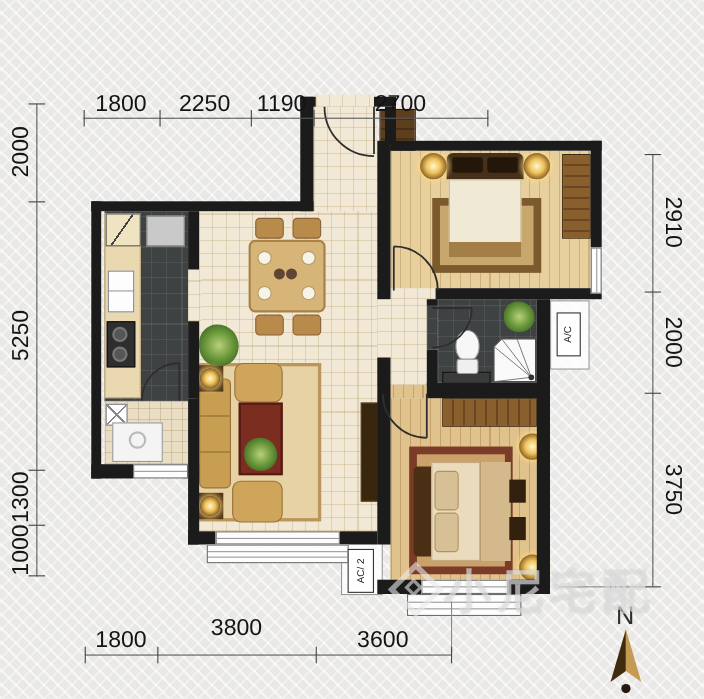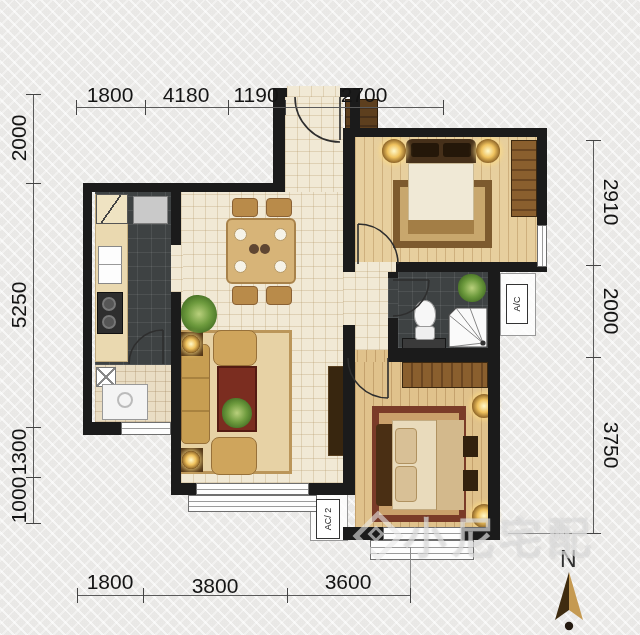--- a/index.html
+++ b/index.html
@@ -213,31 +213,31 @@
   <span class="rl">AC/ 2</span>
 </div>
 
 <div class="dimline" style="left:76px;top:107px;width:368px;height:1px;"></div>
 <div class="tick" style="left:76px;top:100px;width:1px;height:15px;"></div>
 <div class="tick" style="left:145px;top:100px;width:1px;height:15px;"></div>
 <div class="tick" style="left:228px;top:100px;width:1px;height:15px;"></div>
 <div class="tick" style="left:285px;top:100px;width:1px;height:15px;"></div>
 <div class="tick" style="left:443px;top:100px;width:1px;height:15px;"></div>
 <div class="dim" style="left:70px;top:84px;">1800</div>
-<div class="dim" style="left:146px;top:84px;">4180</div>
+<div class="dim" style="left:146px;top:84px;">2250</div>
 <div class="dim" style="left:216px;top:84px;">1190</div>
 <div class="dim" style="left:324px;top:84px;">2700</div>
 
 <div class="dimline" style="left:77px;top:595px;width:334px;height:1px;"></div>
 <div class="tick" style="left:77px;top:588px;width:1px;height:15px;"></div>
 <div class="tick" style="left:143px;top:588px;width:1px;height:15px;"></div>
 <div class="tick" style="left:287px;top:588px;width:1px;height:15px;"></div>
 <div class="tick" style="left:410px;top:588px;width:1px;height:15px;"></div>
 <div class="dim" style="left:70px;top:571px;">1800</div>
-<div class="dim" style="left:175px;top:575px;">3800</div>
+<div class="dim" style="left:175px;top:560px;">3800</div>
 <div class="dim" style="left:308px;top:571px;">3600</div>
 <div class="ext" style="left:410px;top:547px;width:1px;height:46px;"></div>
 
 <div class="dimline" style="left:33px;top:94px;width:1px;height:430px;"></div>
 <div class="tick" style="left:26px;top:94px;width:15px;height:1px;"></div>
 <div class="tick" style="left:26px;top:183px;width:15px;height:1px;"></div>
 <div class="tick" style="left:26px;top:427px;width:15px;height:1px;"></div>
 <div class="tick" style="left:26px;top:477px;width:15px;height:1px;"></div>
 <div class="tick" style="left:26px;top:523px;width:15px;height:1px;"></div>
 <div class="dim rl" style="left:-21px;top:127px;">2000</div>

